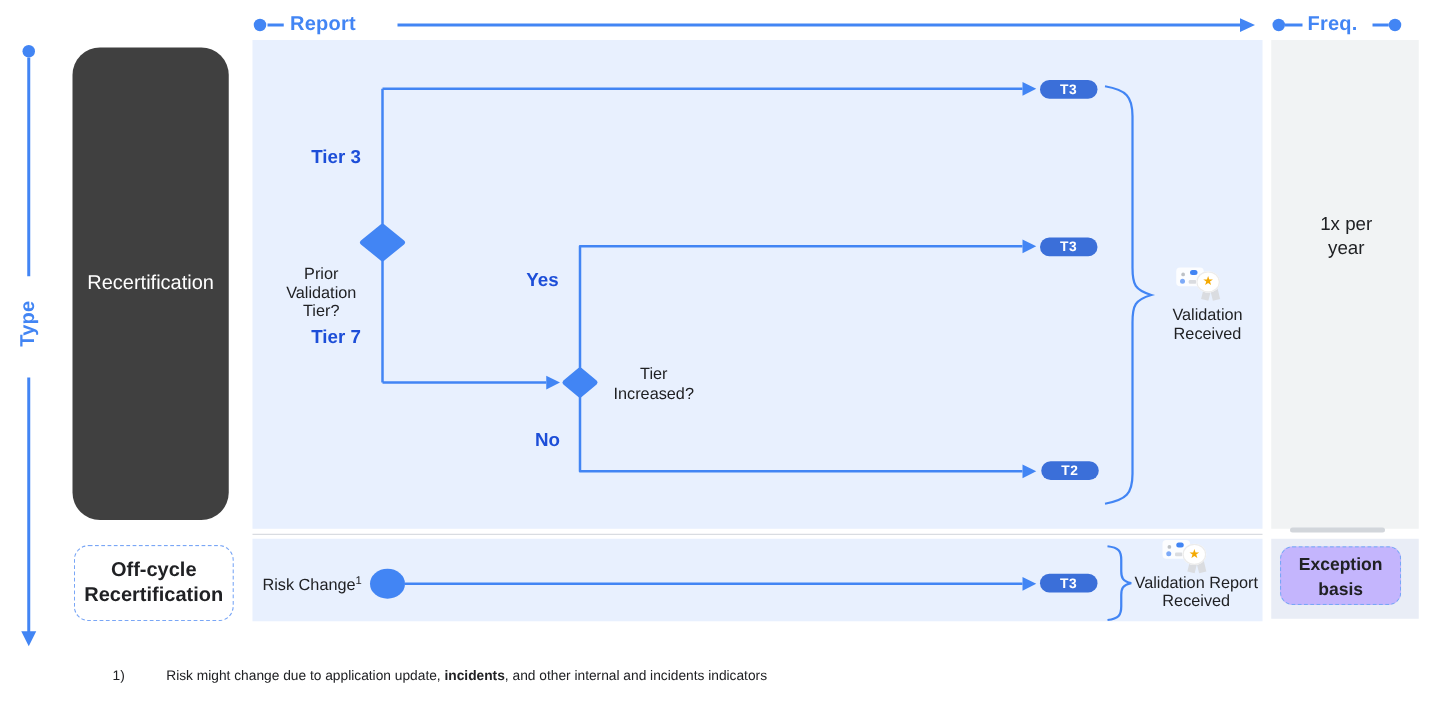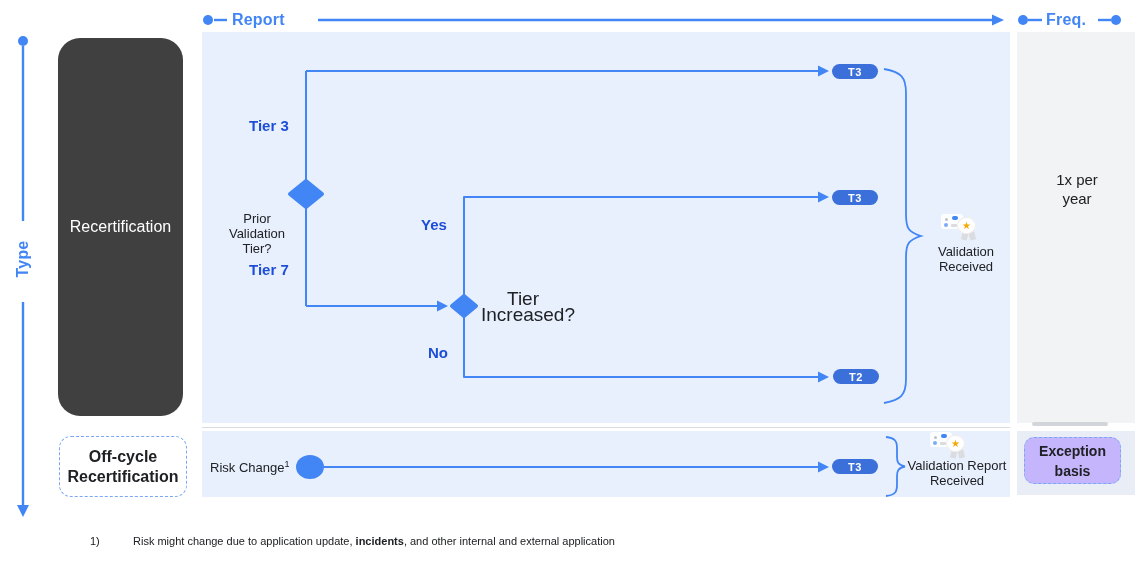--- a/index.html
+++ b/index.html
@@ -35,21 +35,21 @@
   .exception-box { left:1024px; top:437px; width:97px;  height:47px; background:#c4b5fd; border-radius:10px; font-size:14px; }
 
   
   .bold-label { font-size:15px; font-weight:bold; color:#1d4ed8; }
   .tier3-label { left:249px; top:117px; }
   .tier2-label { left:249px; top:261px; }
   .yes-label   { left:421px; top:216px; }
   .no-label    { left:428px; top:344px; }
   .qtext { font-size:13px; line-height:15px; text-align:center; color:#202124; }
   .prior-q { left:221px; top:167px; width:72px;margin-top:44px; }
-  .inc-q   { left:481px; top:291px; width:84px; font-size:19px; line-height:16px; }
+  .inc-q   { left:481px; top:291px; width:84px; font-size:13px; line-height:16px; }
   .val-received { left:926px; top:244px; width:80px; }
   .vrr          { left:899px; top:458px; width:116px; }
   .risk-change  { left:210px; top:459px; font-size:13px; }
   .risk-change sup { font-size:9px; }
   .one-per-year { left:1040px; top:170px; width:74px; text-align:center; font-size:15px; line-height:19px; color:#202124; }
 
   
   .pill { width:46px; height:15px; background:#3b6fd9; border-radius:8px; color:#fff;
           font-size:11px; font-weight:bold; display:flex; align-items:center; justify-content:center;
           letter-spacing:.5px; }
@@ -201,16 +201,16 @@
     <div class="mi-rib-l"></div>
       <div class="mi-rib-r"></div>
     <div class="mi-circle">
         <span class="mi-star">★</span>
       </div>
   </div>
   <div class="abs qtext vrr">Validation Report Received</div>
 
   <div class="abs footnote-num">1)</div>
   <div class="abs footnote-text">
-    <span>Risk might change due to application update, </span><b>incidents</b><span>, and other internal and external application</span>
+    <span>Risk might change due to application update, </span><b>incidents</b><span>, and other internal and incidents indicators</span>
   </div>
 
 </div>
 
 </body></html>

